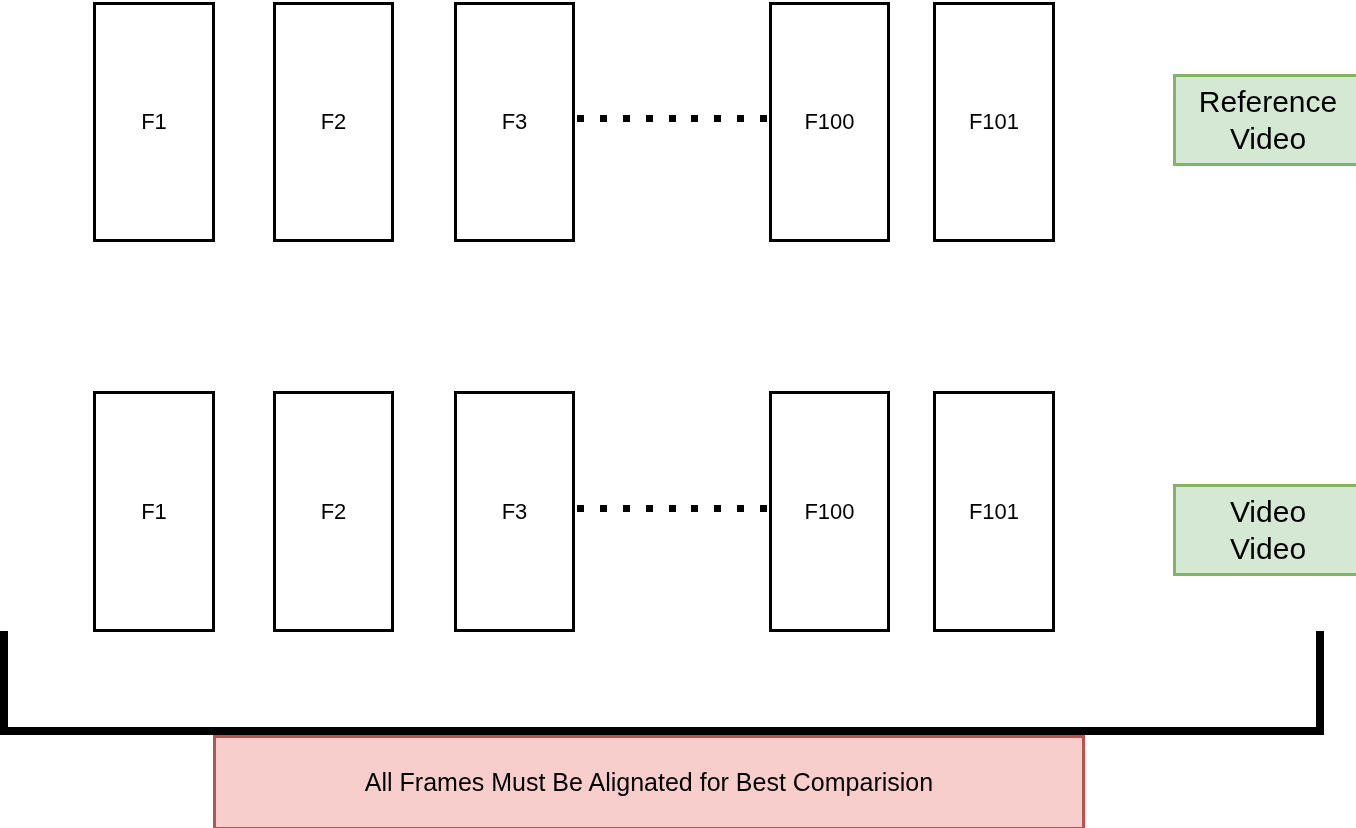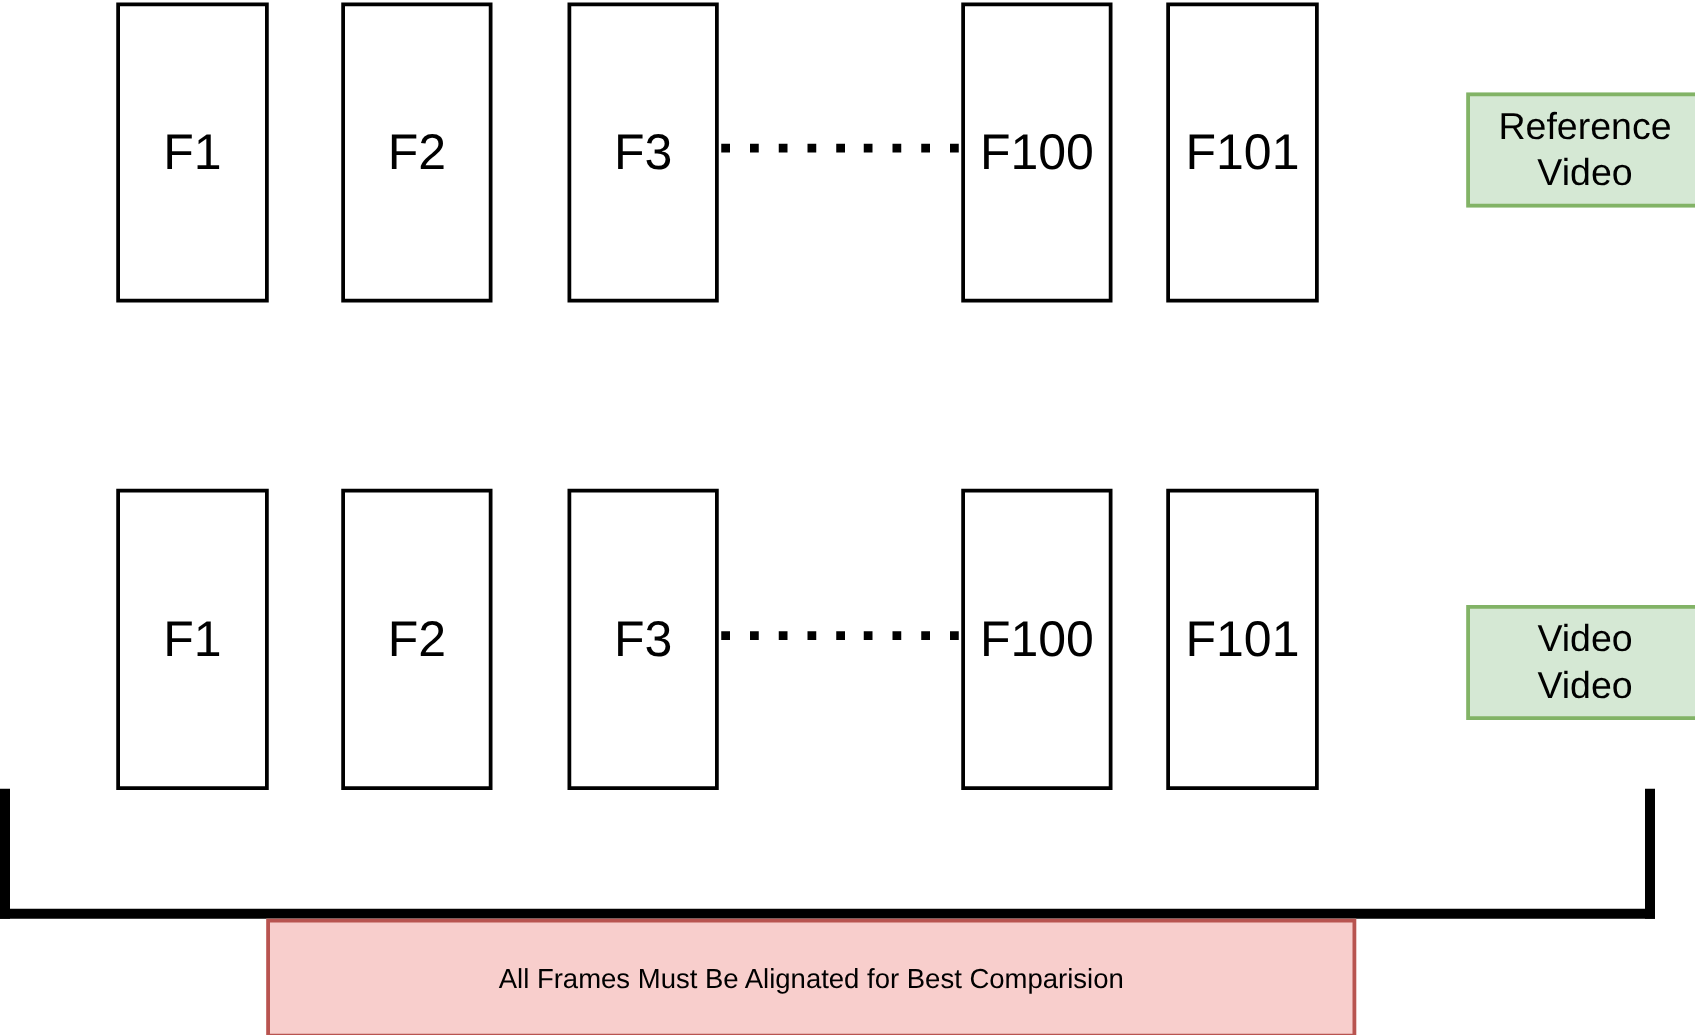--- a/index.html
+++ b/index.html
@@ -20,21 +20,21 @@
   .frame-box {
     position: absolute;
     box-sizing: border-box;
     background: #ffffff;
     border: 3px solid #000000;
     display: flex;
     align-items: center;
     justify-content: center;
   }
   .frame-label {
-    font-size: 40px;
+    font-size: 22px;
     color: #000000;
     line-height: 1;
     white-space: nowrap;
   }
 
   
   .dot-connector {
     position: absolute;
     display: flex;
     align-items: center;
@@ -73,21 +73,21 @@
   .banner {
     position: absolute;
     box-sizing: border-box;
     background: #f8cecc;
     border: 3px solid #b85450;
     display: flex;
     align-items: center;
     justify-content: center;
   }
   .banner-text {
-    font-size: 22px;
+    font-size: 25px;
     color: #000000;
     line-height: 1;
     white-space: nowrap;
   }
 </style>
 </head>
 <body>
 
 <div id="canvas">
 

